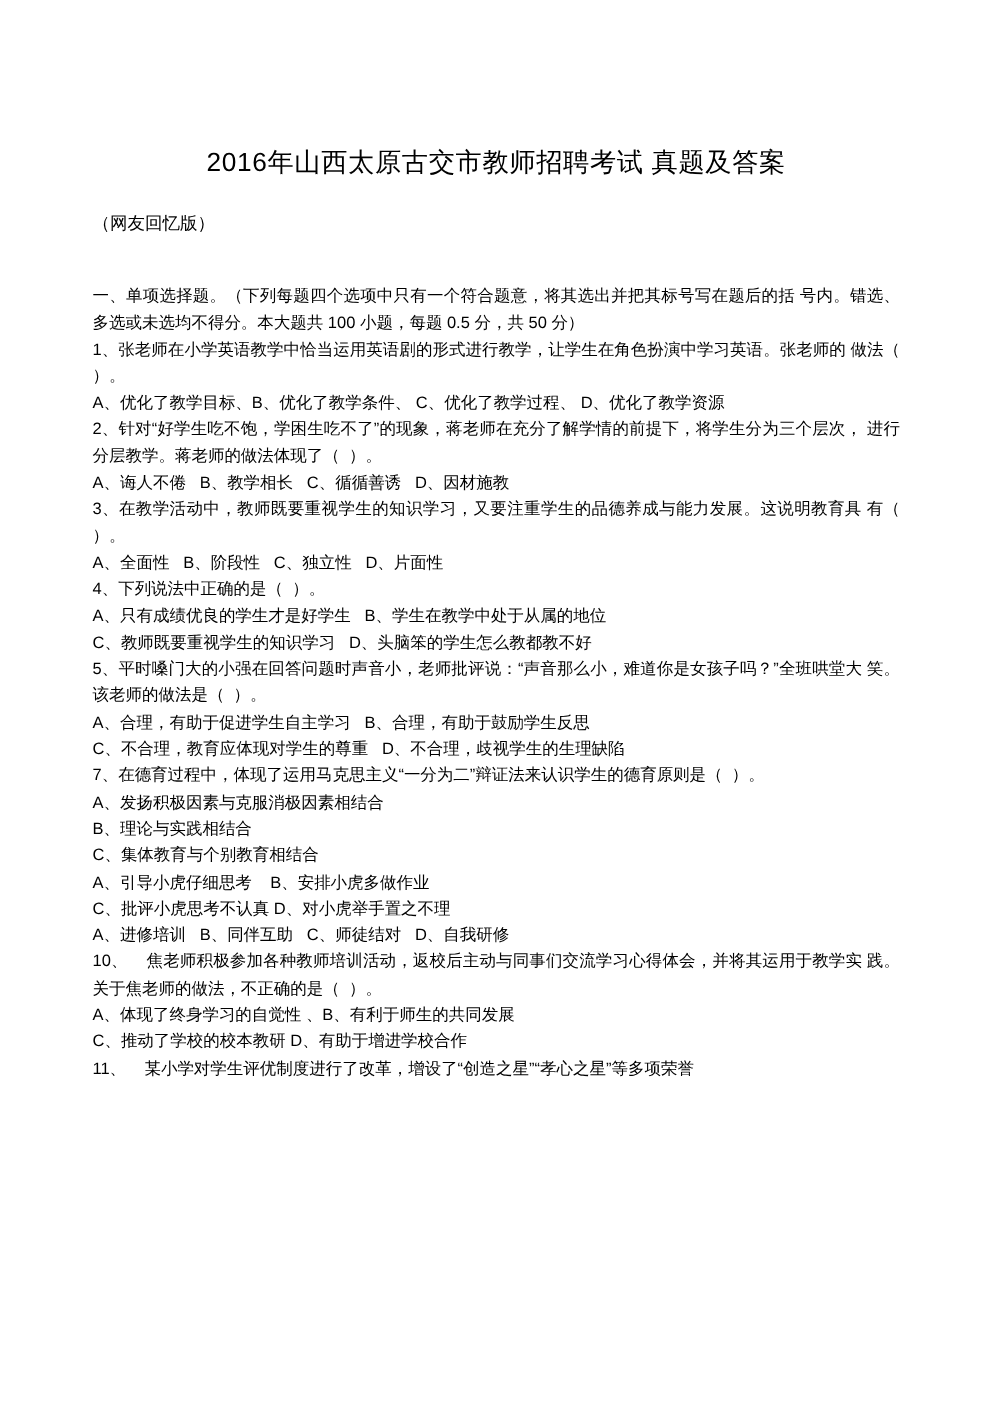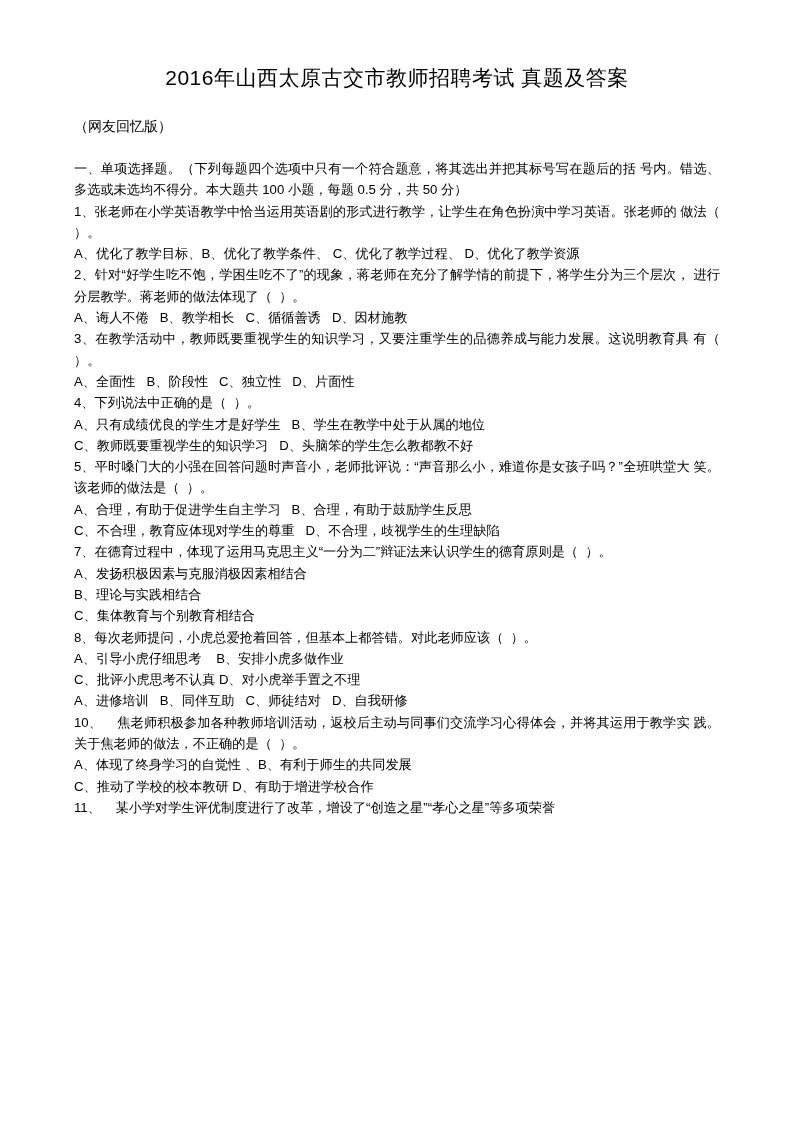--- a/index.html
+++ b/index.html
@@ -11,38 +11,38 @@
     height: 1123px;
     background: #ffffff;
     font-family: "Liberation Serif", "DejaVu Serif", serif;
     color: #000000;
   }
   .page {
     position: relative;
     width: 794px;
     height: 921px;
     box-sizing: border-box;
-    padding: 56px 74px 70px 74px;
+    padding: 108px 74px 70px 74px;
   }
   .doc-title {
     font-family: "Liberation Sans", "DejaVu Sans", sans-serif;
     font-size: 21px;
     text-align: center;
     letter-spacing: 0.5px;
     margin: 8px 0 0 0;
     font-weight: normal;
   }
   .doc-subtitle {
     font-family: "Liberation Sans", "DejaVu Sans", sans-serif;
     font-size: 14px;
     margin: 26px 0 0 0;
     font-weight: normal;
   }
   .body-block {
-    margin-top: 22px;
+    margin-top: 38px;
   }
   .para {
     font-family: "Liberation Sans", "DejaVu Sans", sans-serif;
     font-size: 13.2px;
     line-height: 21.3px;
     text-align: justify;
     text-justify: inter-ideograph;
     margin: 0;
     white-space: pre-wrap;
     word-break: break-all;
@@ -65,21 +65,20 @@
     <p class="para">4、下列说法中正确的是（  ）。</p>
     <p class="para">A、只有成绩优良的学生才是好学生   B、学生在教学中处于从属的地位</p>
     <p class="para">C、教师既要重视学生的知识学习   D、头脑笨的学生怎么教都教不好</p>
     <p class="para">5、平时嗓门大的小强在回答问题时声音小，老师批评说：“声音那么小，难道你是女孩子吗？”全班哄堂大 笑。该老师的做法是（  ）。</p>
     <p class="para">A、合理，有助于促进学生自主学习   B、合理，有助于鼓励学生反思</p>
     <p class="para">C、不合理，教育应体现对学生的尊重   D、不合理，歧视学生的生理缺陷</p>
     <p class="para">7、在德育过程中，体现了运用马克思主义“一分为二”辩证法来认识学生的德育原则是（  ）。</p>
     <p class="para">A、发扬积极因素与克服消极因素相结合</p>
     <p class="para">B、理论与实践相结合</p>
     <p class="para">C、集体教育与个别教育相结合</p>
-    <p class="para">8、每次老师提问，小虎总爱抢着回答，但基本上都答错。对此老师应该（  ）。</p>
     <p class="para">A、引导小虎仔细思考    B、安排小虎多做作业</p>
     <p class="para">C、批评小虎思考不认真 D、对小虎举手置之不理</p>
     <p class="para">A、进修培训   B、同伴互助   C、师徒结对   D、自我研修</p>
     <p class="para">10、    焦老师积极参加各种教师培训活动，返校后主动与同事们交流学习心得体会，并将其运用于教学实 践。关于焦老师的做法，不正确的是（  ）。</p>
     <p class="para">A、体现了终身学习的自觉性 、B、有利于师生的共同发展</p>
     <p class="para">C、推动了学校的校本教研 D、有助于增进学校合作</p>
     <p class="para">11、    某小学对学生评优制度进行了改革，增设了“创造之星”“孝心之星”等多项荣誉</p>
   </div>
 </div>
 

